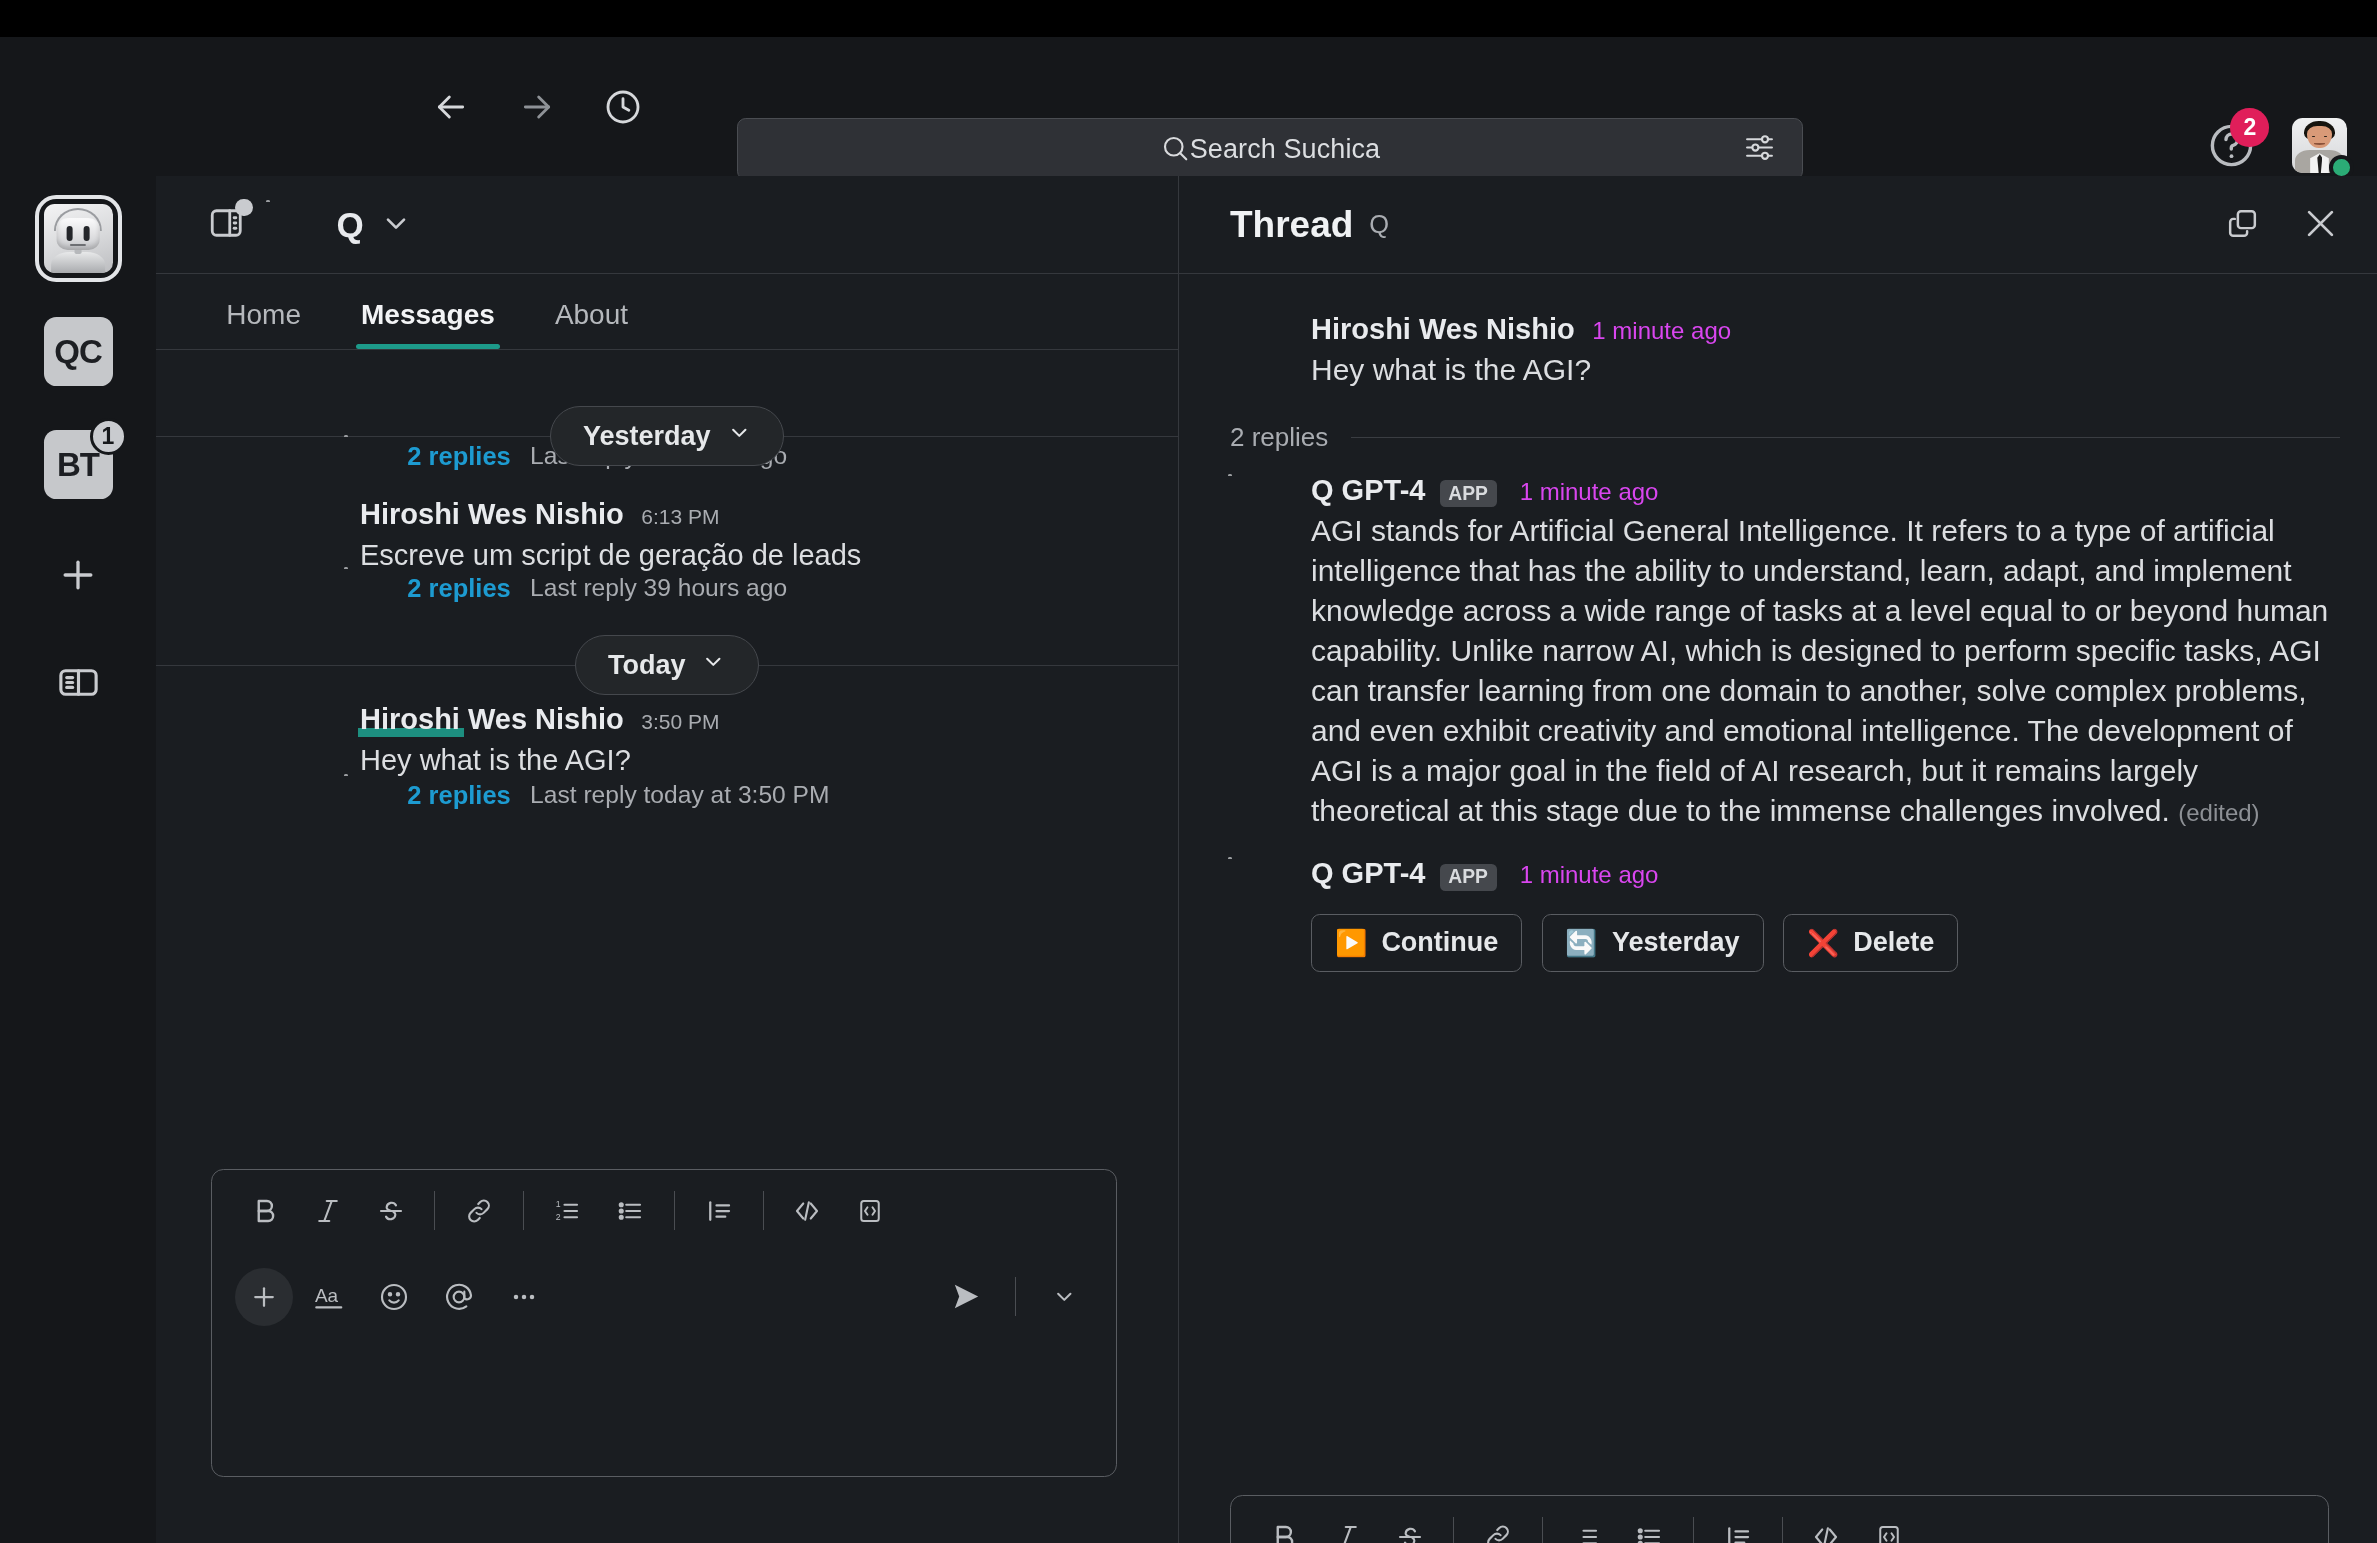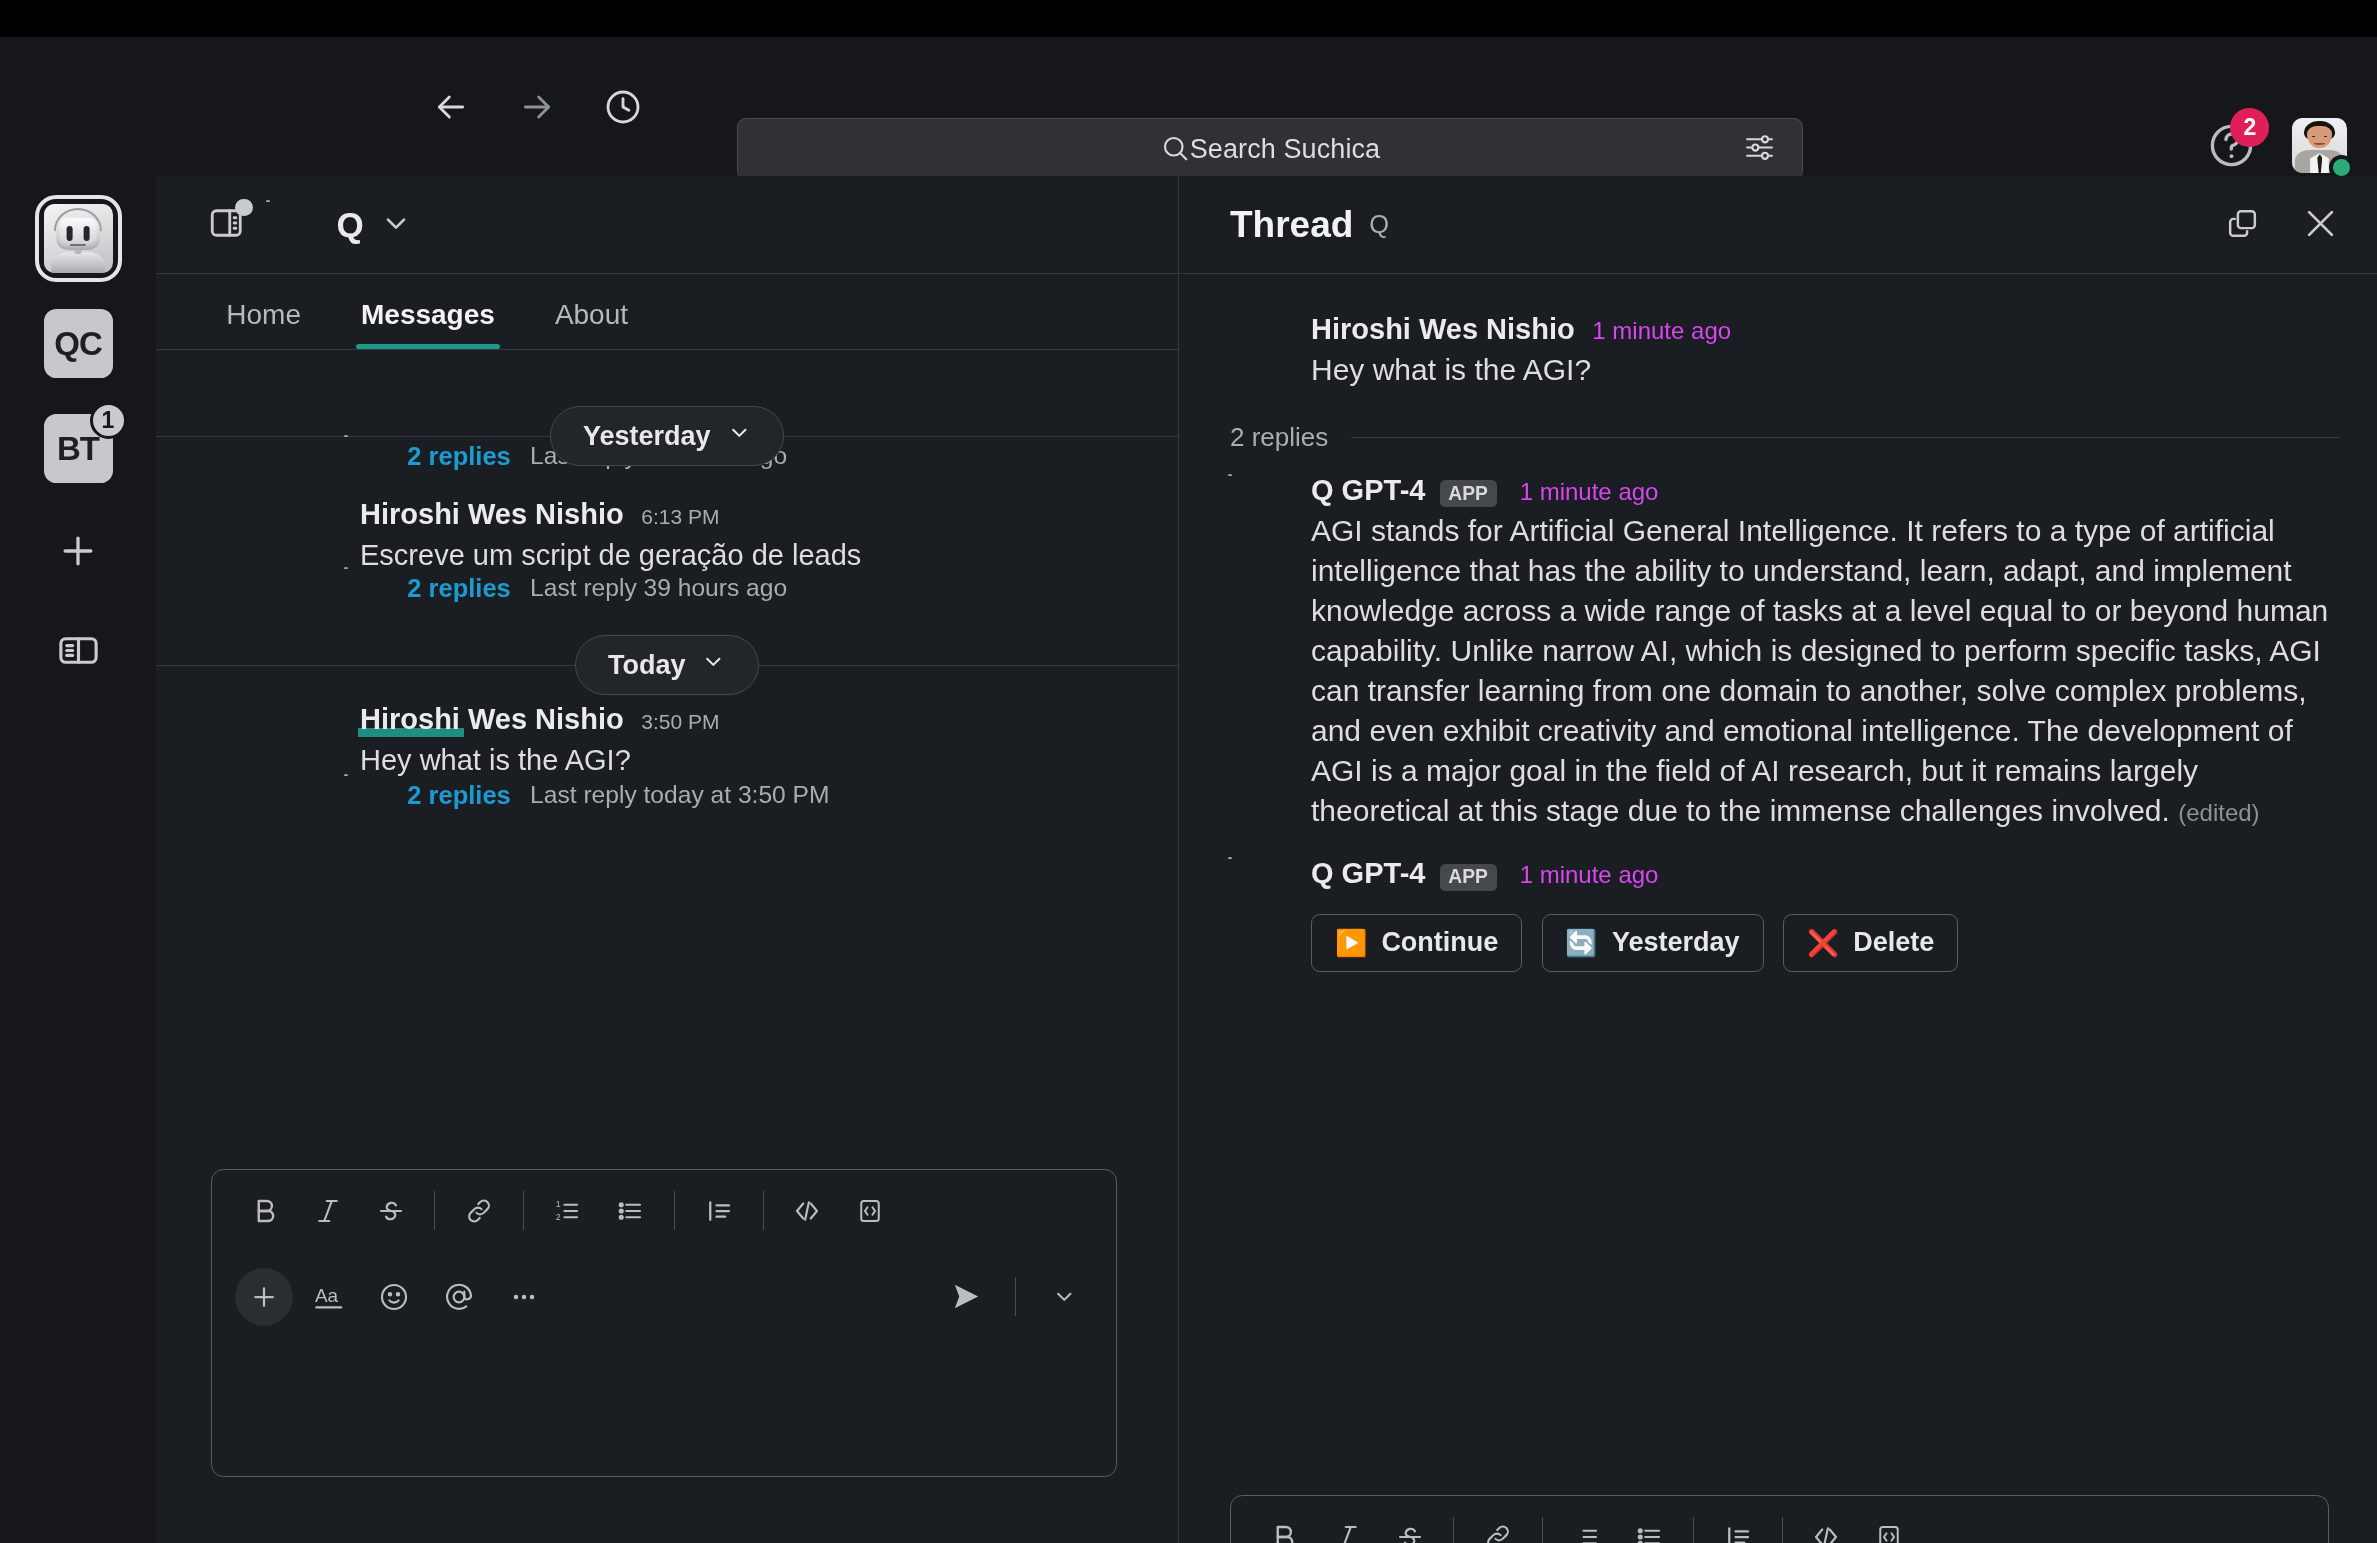--- a/index.html
+++ b/index.html
@@ -57,21 +57,21 @@
   .presence-dot {
     position: absolute; right: -7px; bottom: -7px; width: 24.6px; height: 24.6px;
     background: #2bac76; border-radius: 50%; border: 4.4px solid #15171a;
   }
 
   
   .rail {
     position: absolute; left: 0; top: 176px; width: 156px; height: 1368px;
     background: #15171a;
     display: flex; flex-direction: column; align-items: center;
-    padding-top: 28px; gap: 4px;
+    padding-top: 28px; gap: 12px;
   }
   .rail-item { position: relative; margin-bottom: 32px; }
   .ws-tile {
     width: 69px; height: 69px; border-radius: 12.3px;
     display: flex; align-items: center; justify-content: center;
     font-size: 33px; font-weight: 800; color: #1d1f23;
     background: #c6c8cb;
     letter-spacing: -0.9px;
   }
   .ws-tile.active-ring {

